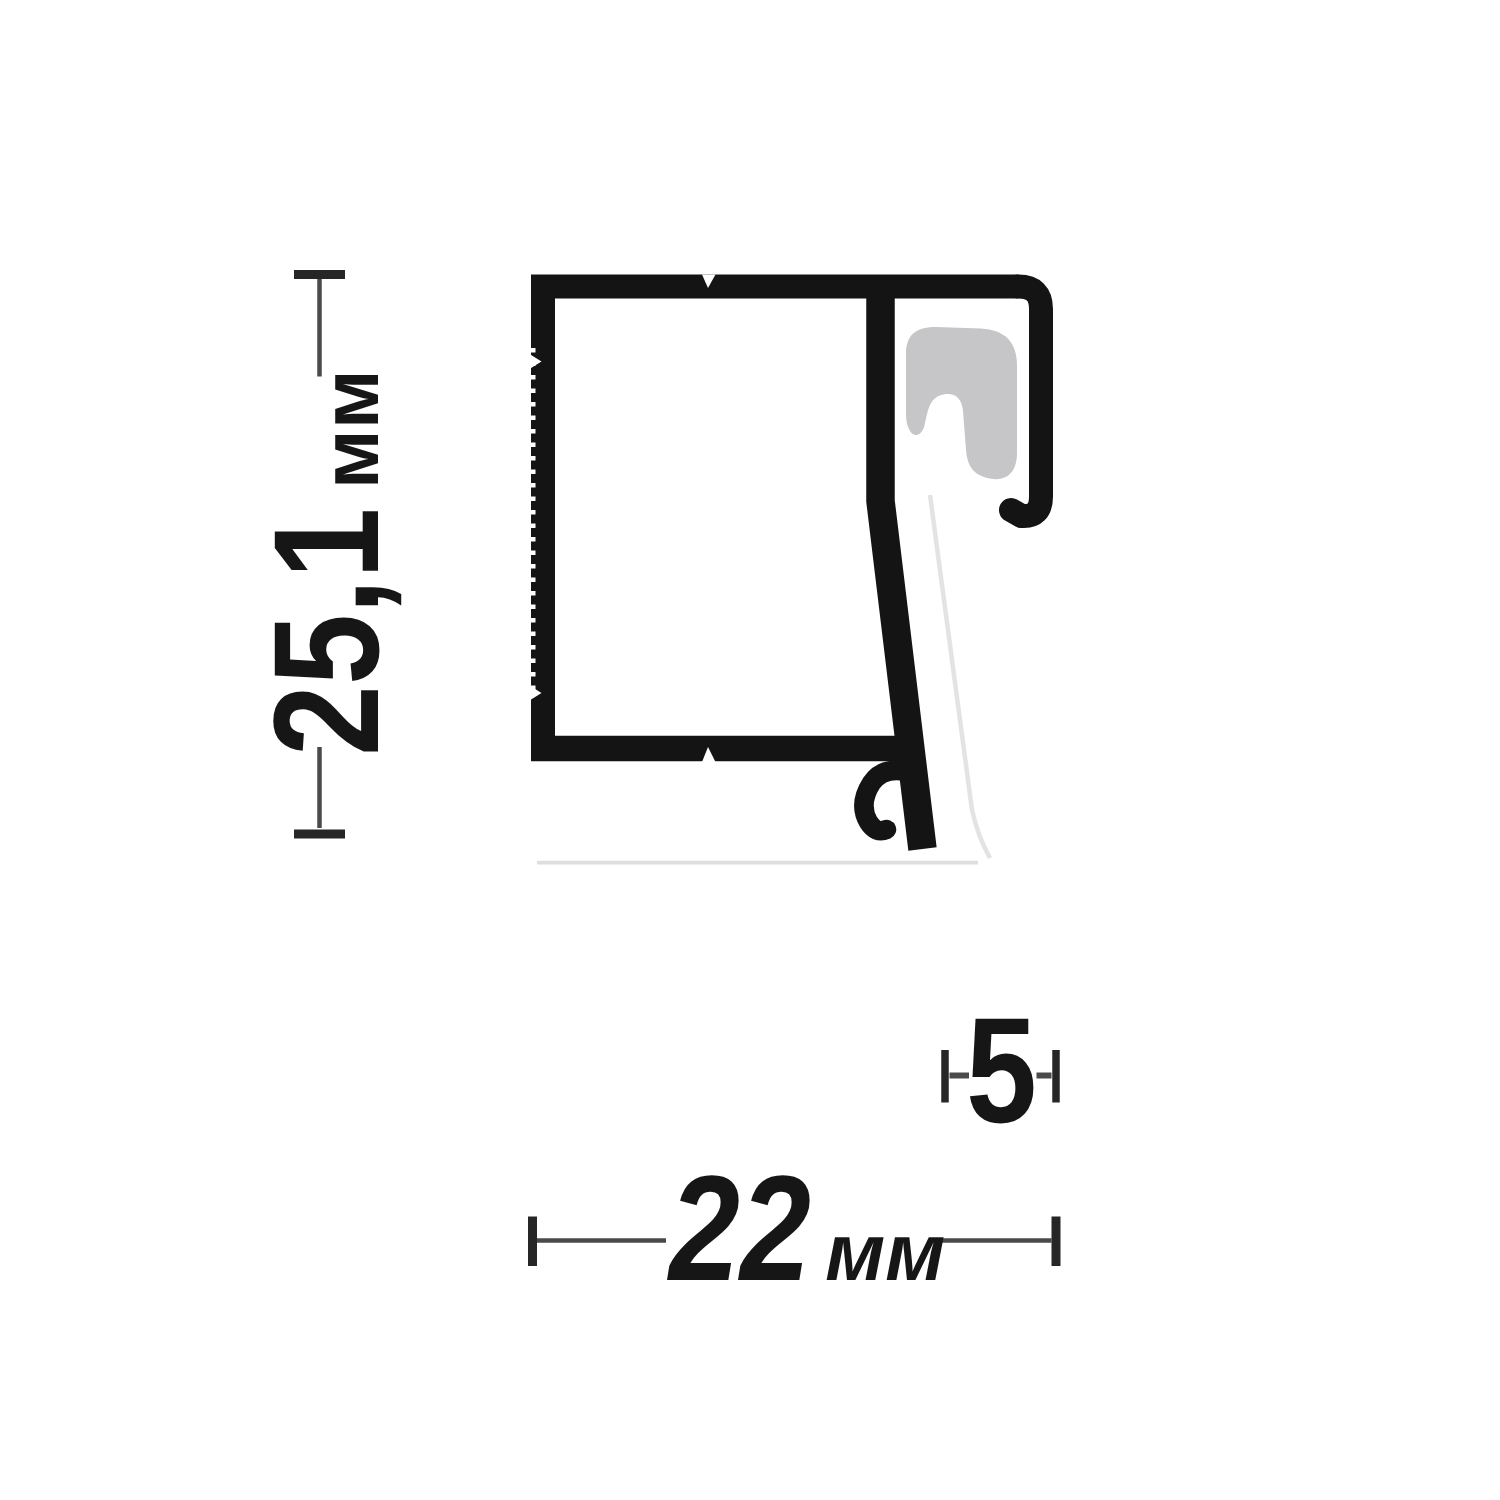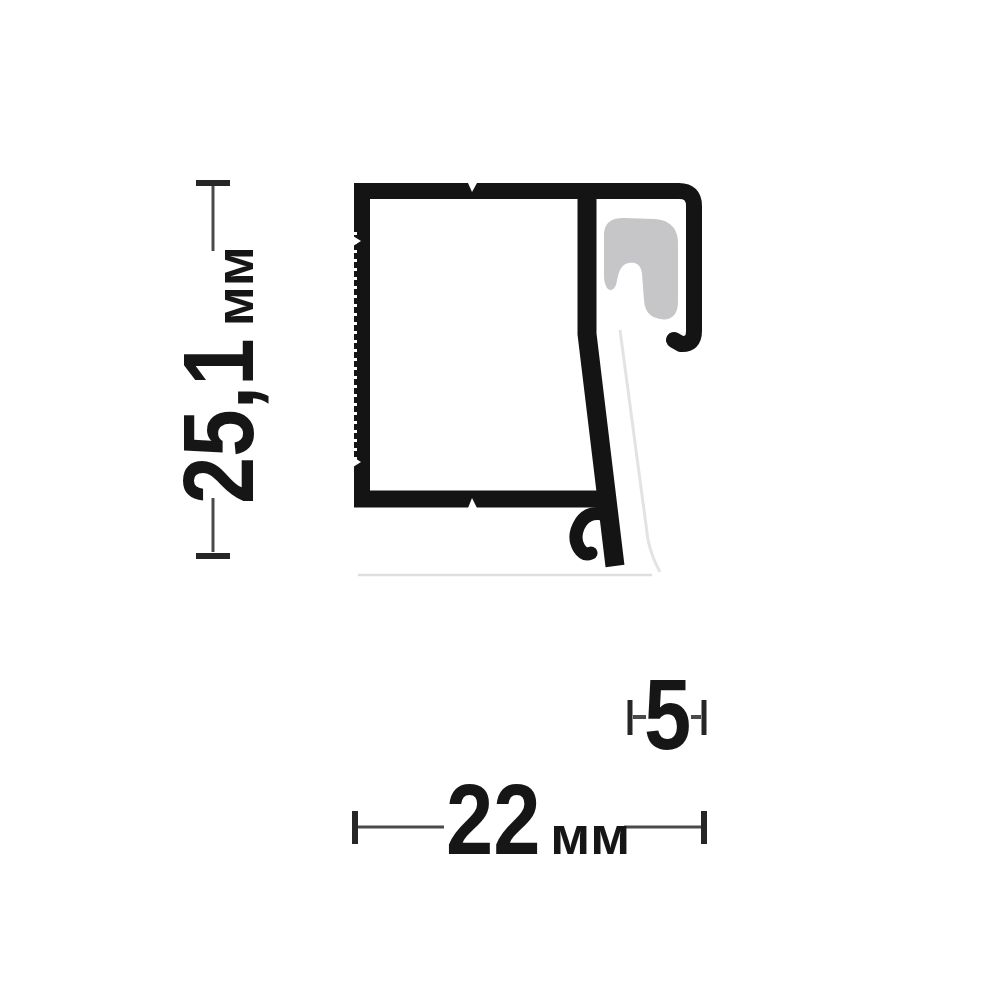--- a/index.html
+++ b/index.html
@@ -47,20 +47,21 @@
     height: 100px;
     transform: rotate(-90deg);
     justify-content: center;
     gap: 12px;
   }
   .dim-height .val { margin-right: -29px; }
   .dim-width {
     left: 446px;
     top: 769px;
     gap: 10px;
+    font-style: italic;
   }
   .dim-width .val { margin-right: -17px; }
   .dim-hook {
     left: 644px;
     top: 664px;
   }
 </style>
 </head>
 <body>
 

